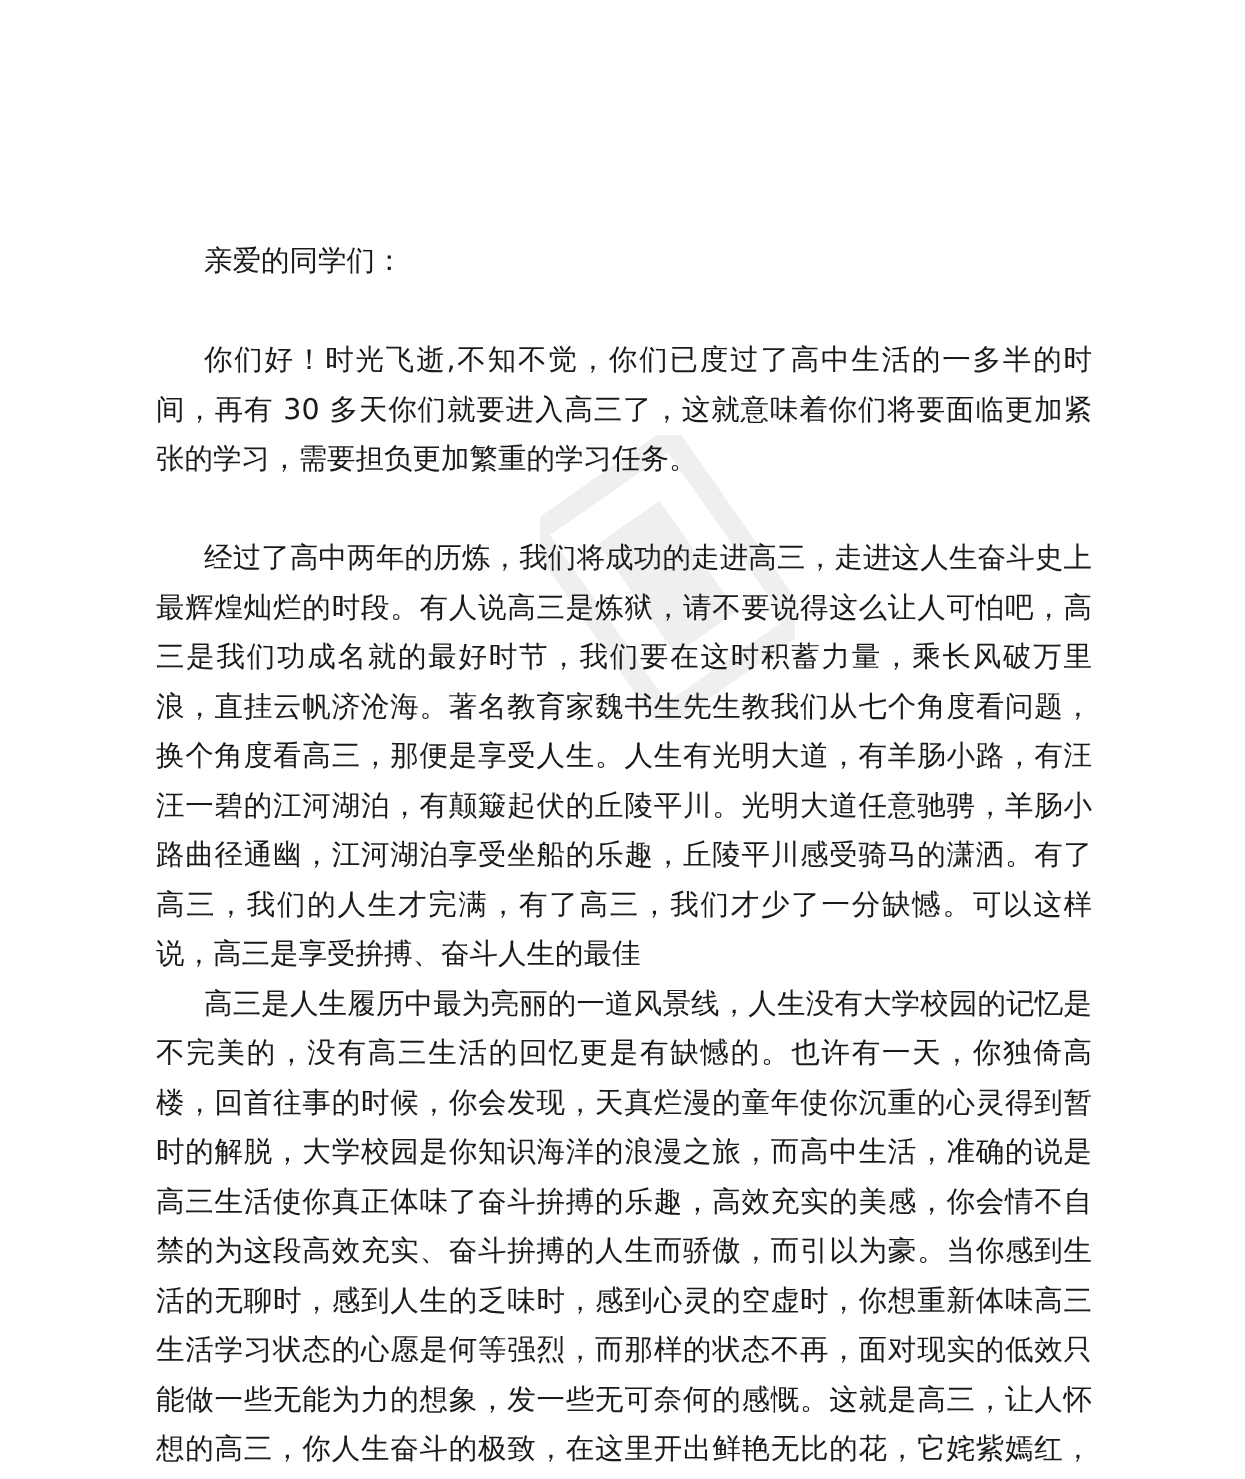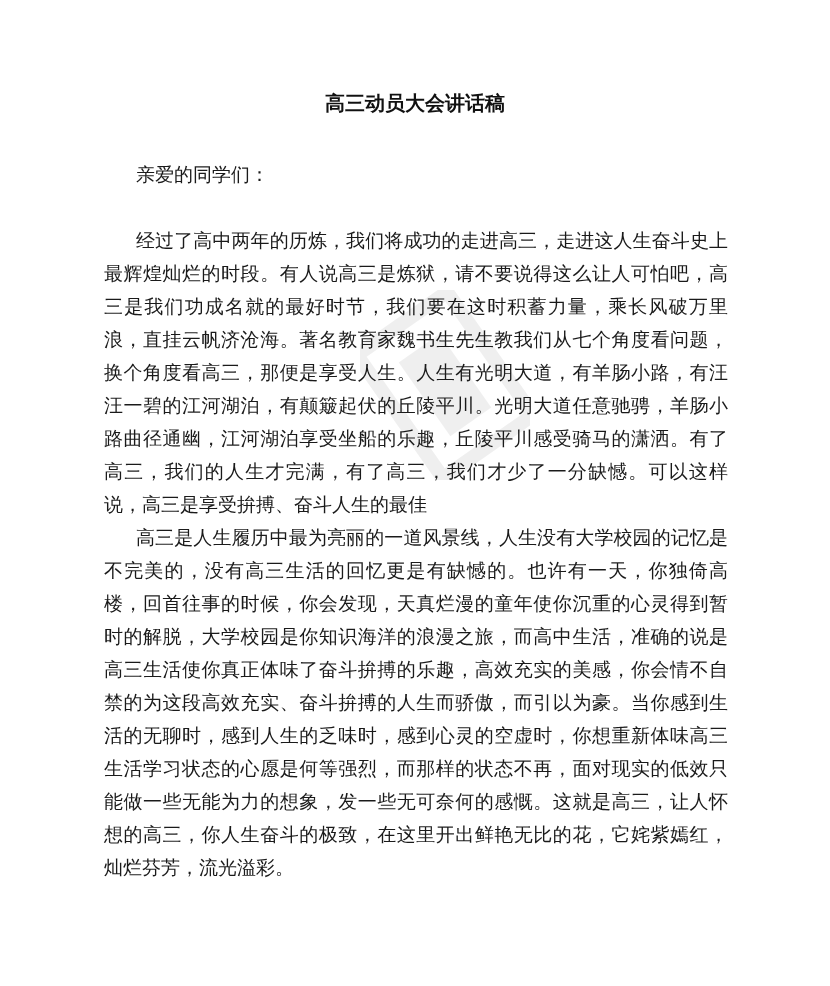--- a/index.html
+++ b/index.html
@@ -32,21 +32,21 @@
 
 <div class="page">
 
   <svg class="watermark" viewBox="0 0 170 190">
     <g transform="rotate(-35 85 95)">
       <rect x="30" y="20" width="110" height="150" fill="none" stroke="#000" stroke-width="14"></rect>
       <rect x="60" y="50" width="50" height="90" fill="#000"></rect>
     </g>
   </svg>
 
-  <div class="title">高三动员大会讲话稿</div>
 
   <div class="body-text">
     <p class="para salutation">亲爱的同学们：</p>
+    <p class="para gap">你们好！时光飞逝,不知不觉，你们已度过了高中生活的一多半的时间，再有 30 多天你们就要进入高三了，这就意味着你们将要面临更加紧张的学习，需要担负更加繁重的学习任务。</p>
     <p class="para">经过了高中两年的历炼，我们将成功的走进高三，走进这人生奋斗史上最辉煌灿烂的时段。有人说高三是炼狱，请不要说得这么让人可怕吧，高三是我们功成名就的最好时节，我们要在这时积蓄力量，乘长风破万里浪，直挂云帆济沧海。著名教育家魏书生先生教我们从七个角度看问题，换个角度看高三，那便是享受人生。人生有光明大道，有羊肠小路，有汪汪一碧的江河湖泊，有颠簸起伏的丘陵平川。光明大道任意驰骋，羊肠小路曲径通幽，江河湖泊享受坐船的乐趣，丘陵平川感受骑马的潇洒。有了高三，我们的人生才完满，有了高三，我们才少了一分缺憾。可以这样说，高三是享受拚搏、奋斗人生的最佳</p>
     <p class="para gap">高三是人生履历中最为亮丽的一道风景线，人生没有大学校园的记忆是不完美的，没有高三生活的回忆更是有缺憾的。也许有一天，你独倚高楼，回首往事的时候，你会发现，天真烂漫的童年使你沉重的心灵得到暂时的解脱，大学校园是你知识海洋的浪漫之旅，而高中生活，准确的说是高三生活使你真正体味了奋斗拚搏的乐趣，高效充实的美感，你会情不自禁的为这段高效充实、奋斗拚搏的人生而骄傲，而引以为豪。当你感到生活的无聊时，感到人生的乏味时，感到心灵的空虚时，你想重新体味高三生活学习状态的心愿是何等强烈，而那样的状态不再，面对现实的低效只能做一些无能为力的想象，发一些无可奈何的感慨。这就是高三，让人怀想的高三，你人生奋斗的极致，在这里开出鲜艳无比的花，它姹紫嫣红，灿烂芬芳，流光溢彩。</p>
   </div>
 
 </div>
 
 </body></html>

